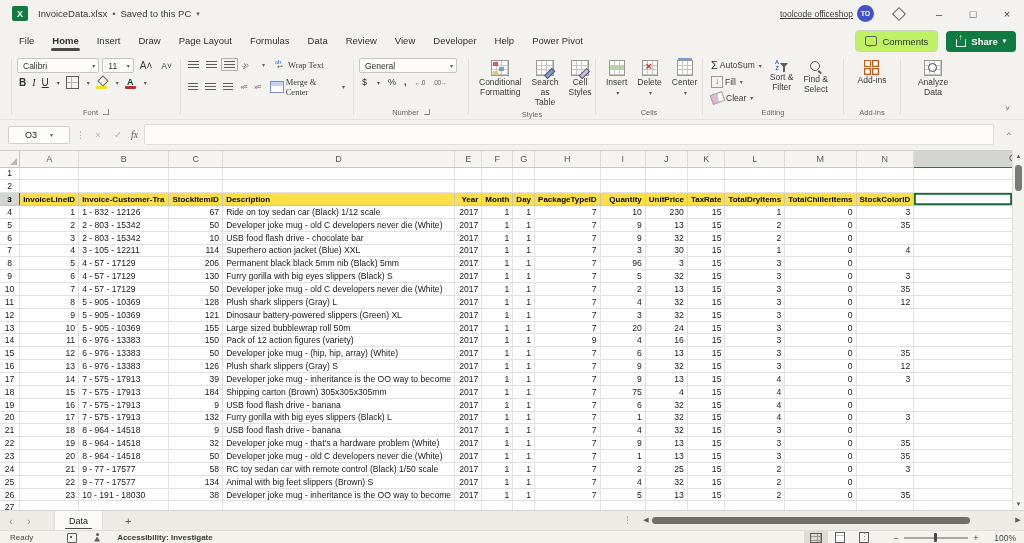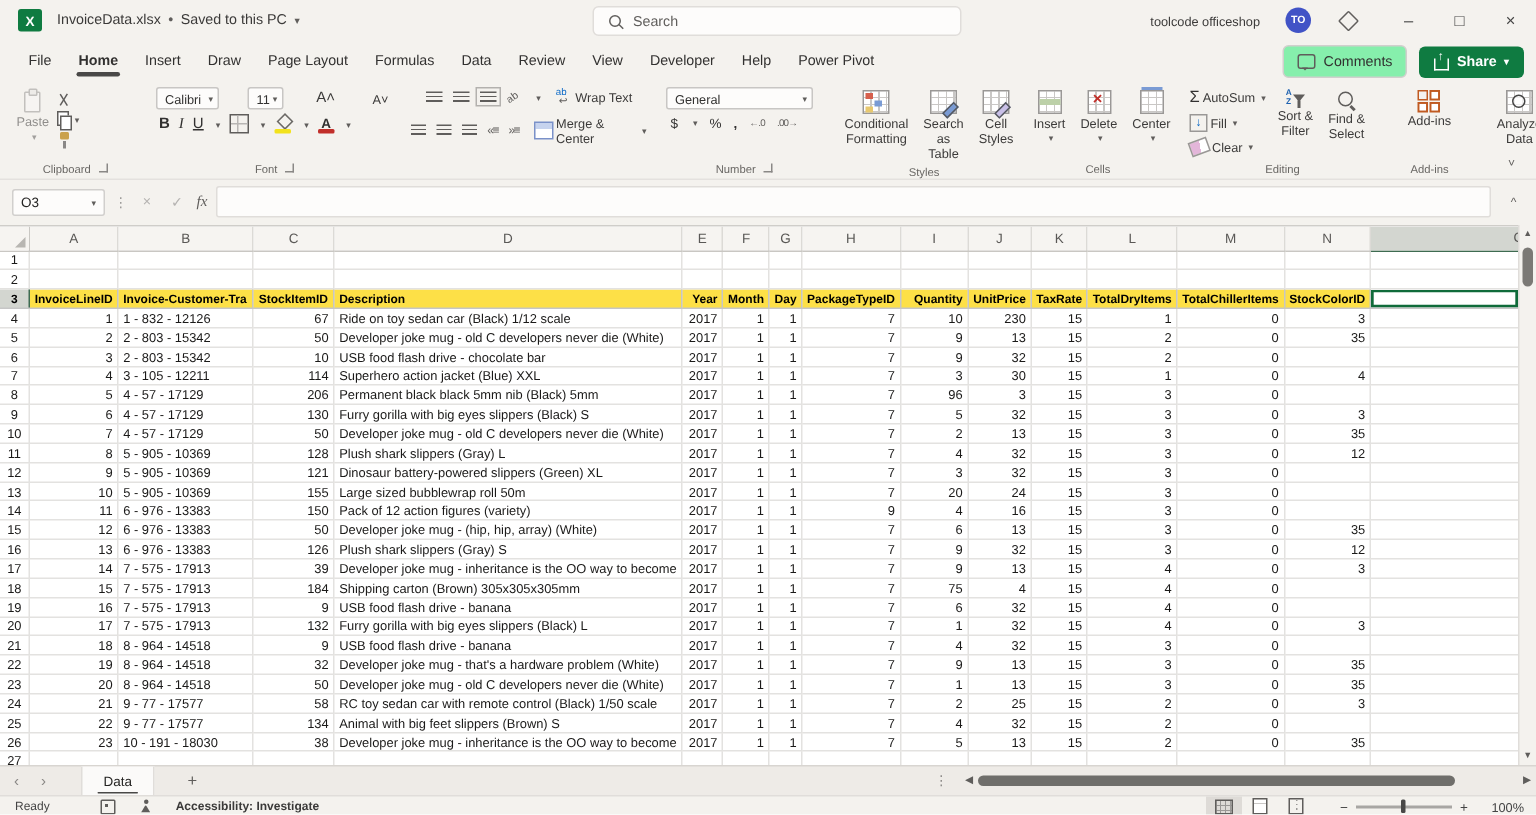--- a/index.html
+++ b/index.html
@@ -9,31 +9,31 @@
   .xl-icon{width:16px;height:15px;margin-left:12px;background:#0f7b41;border-radius:2px;color:#fff;font-size:9px;font-weight:bold;display:flex;align-items:center;justify-content:center;}
   .fname{margin-left:10px;font-size:9.5px;color:#3b3a39;display:flex;align-items:center;gap:5px;}
   .fname .dot{color:#605e5c;}
   .chev{font-size:7px;color:#605e5c;}
   .searchbox{position:absolute;left:395px;top:4px;width:246px;height:20px;background:#fdfcfb;border:1px solid #e0ddda;border-radius:4px;display:flex;align-items:center;box-sizing:border-box;padding-left:10px;gap:7px;}
   .mag{position:relative;width:9px;height:9px;}
   .mag::before{content:"";position:absolute;left:0;top:0;width:6px;height:6px;border:1.2px solid #605e5c;border-radius:50%;}
   .mag::after{content:"";position:absolute;left:6.5px;top:6.5px;width:3.5px;height:1.2px;background:#605e5c;transform:rotate(45deg);transform-origin:0 0;}
   .searchbox span{font-size:9.5px;color:#605e5c;}
   .tb-right{position:absolute;right:0;top:0;height:27px;display:flex;align-items:center;}
-  .acct{font-size:8.5px;color:#3b3a39;margin-right:17px;}
+  .acct{font-size:8.5px;color:#3b3a39;margin-right:4px;text-decoration:underline;}
   .avatar{width:17px;height:17px;border-radius:50%;background:#4153c6;color:#fff;font-size:7px;font-weight:bold;display:flex;align-items:center;justify-content:center;}
   .gem{width:8px;height:8px;border:1.3px solid #605e5c;transform:rotate(45deg);margin:0 18px 0 20px;border-radius:1px;}
   .wbtn{width:34px;height:27px;display:flex;align-items:center;justify-content:center;font-size:11px;color:#444;}
   
   .tabrow{position:absolute;left:0;top:27px;width:1024px;height:27px;display:flex;align-items:center;padding-left:10px;box-sizing:border-box;}
   .rtab{font-size:9.5px;color:#323130;padding:6px 9px 7px 9px;position:relative;white-space:nowrap;}
   .rtab.active{font-weight:bold;}
   .rtab.active::after{content:"";position:absolute;left:8px;right:8px;bottom:2px;height:2.4px;background:#494847;border-radius:2px;}
   .tabrow-right{position:absolute;right:8px;top:30px;display:flex;gap:8px;align-items:center;}
-  .btn-comments{height:20px;background:#86efac;border:1px solid #d1cfcd;border-radius:4px;display:flex;align-items:center;gap:5px;padding:0 9px;font-size:9.5px;color:#323130;}
+  .btn-comments{height:20px;background:#bef264;border:1px solid #d1cfcd;border-radius:4px;display:flex;align-items:center;gap:5px;padding:0 9px;font-size:9.5px;color:#323130;}
   .i-bubble{width:10px;height:8px;border:1.1px solid #5f5d5b;border-radius:2px;position:relative;}
   .i-bubble::after{content:"";position:absolute;left:2px;bottom:-3.5px;width:0;height:0;border:2px solid transparent;border-top-color:#5f5d5b;}
   .btn-share{height:21px;background:#0f7b41;border-radius:4px;display:flex;align-items:center;gap:5px;padding:0 10px;font-size:9.5px;color:#fff;font-weight:bold;}
   .i-share{width:8px;height:7px;border:1.1px solid #fff;border-top:none;position:relative;margin-top:3px;}
   .i-share::after{content:"↑";position:absolute;left:1.2px;top:-6px;font-size:8px;font-weight:normal;}
   .btn-share .chevw{font-size:6.5px;color:#fff;}
   
   .ribbon{position:absolute;left:0;top:54px;width:1024px;height:66px;display:flex;padding:2px 4px 0 6px;box-sizing:border-box;border-bottom:1px solid #e4e1de;}
   .rgroup{display:flex;flex-direction:column;flex:0 0 auto;}
   .rbody{flex:1;display:flex;align-items:flex-start;padding-top:2px;}
@@ -98,21 +98,21 @@
   .i-mag2{position:relative;width:13px;height:13px;}
   .i-mag2::before{content:"";position:absolute;left:1px;top:1px;width:8px;height:8px;border:1.4px solid #5f5d5b;border-radius:50%;}
   .i-mag2::after{content:"";position:absolute;left:9.5px;top:9.5px;width:4px;height:1.6px;background:#5f5d5b;transform:rotate(45deg);transform-origin:0 0;}
   .i-addins{position:relative;width:15px;height:14px;}
   .i-addins::before{content:"";position:absolute;left:0;top:0;width:5px;height:5px;border:1.3px solid #c05a21;box-shadow:8px 0 0 -1.3px #fff, 8px 0 #c05a21, 0 8px 0 -1.3px #fff, 0 8px #c05a21, 8px 8px 0 -1.3px #fff, 8px 8px #c05a21;}
   .i-analyze{position:relative;width:16px;height:14px;border:1px solid #9a9896;background:repeating-linear-gradient(to right,transparent 0 4.2px,#c9c7c5 4.2px 5.2px),repeating-linear-gradient(to bottom,transparent 0 3.6px,#c9c7c5 3.6px 4.6px),#fff;}
   .i-analyze::after{content:"";position:absolute;left:3px;top:2px;width:7px;height:7px;border:1.4px solid #444;border-radius:50%;background:rgba(255,255,255,.7);}
   .collapse-ribbon{position:absolute;right:14px;top:104px;font-size:8px;color:#5f5d5b;}
   
   .fbar{position:absolute;left:0;top:120px;width:1024px;height:29px;display:flex;align-items:center;padding:0 8px;box-sizing:border-box;gap:6px;}
-  .namebox{width:62px;height:18px;background:#fdfcfb;border:1px solid #d1cfcd;border-radius:2px;display:flex;align-items:center;justify-content:space-between;padding:0 5px;font-size:9px;box-sizing:border-box;}
+  .namebox{width:62px;height:18px;background:#fdfcfb;border:1px solid #d1cfcd;border-radius:2px;display:flex;align-items:center;justify-content:space-between;padding:0 16px;font-size:9px;box-sizing:border-box;}
   .fdots{color:#9a9896;font-size:9px;}
   .fico{color:#b5b3b1;font-size:9.5px;width:14px;text-align:center;}
   .fx{font-family:"Liberation Serif",serif;font-style:italic;font-size:10px;color:#5f5d5b;}
   .finput{flex:1;height:19px;background:#fdfcfb;border:1px solid #e0ddda;border-radius:2px;margin-right:2px;}
   .fcollapse{width:14px;text-align:center;font-size:8px;color:#5f5d5b;}
   
   .gridwrap{position:absolute;left:0;top:150px;width:1013px;height:360px;overflow:hidden;background:#fff;border-top:1px solid #cfcdc9;}
   table.sheet{border-collapse:collapse;table-layout:fixed;}
   table.sheet th,table.sheet td{padding:0 3px;box-sizing:border-box;white-space:nowrap;overflow:hidden;font-weight:normal;}
   table.sheet thead th{height:16px;background:#f6f4f1;color:#5a5856;font-size:9px;text-align:center;border-right:1px solid #dcdad6;border-bottom:1px solid #c9c7c3;}
@@ -170,24 +170,20 @@
 <div id="app">
 
   <div class="titlebar">
     <div class="xl-icon">X</div>
     <div class="fname">
       <span>InvoiceData.xlsx</span>
       <span class="dot">•</span>
       <span>Saved to this PC</span>
       <span class="chev">▾</span>
     </div>
-    <div class="searchbox">
-      <span class="mag"></span>
-      <span>Search</span>
-    </div>
     <div class="tb-right">
       <span class="acct">toolcode officeshop</span>
       <span class="avatar">TO</span>
       <span class="gem"></span>
       <span class="wbtn">–</span>
       <span class="wbtn">□</span>
       <span class="wbtn">×</span>
     </div>
   </div>
 
@@ -212,46 +208,25 @@
     </div>
     <div class="btn-share">
       <span class="i-share"></span>
       <span>Share</span>
       <span class="chevw">▾</span>
     </div>
   </div>
 
   <div class="ribbon">
 
-    <div class="rgroup" style="width:88px;">
-      <div class="rbody">
-        <div class="bigbtn" style="opacity:.55;">
-          <span class="i-clip"></span>
-          <span class="lbl">Paste</span>
-          <span class="dd">▾</span>
-        </div>
-        <div style="display:flex;flex-direction:column;gap:3px;padding-top:3px;">
-          <span class="i-cut"></span>
-          <span style="display:flex;align-items:center;">
-              <span class="i-copy"></span>
-              <span class="dd">▾</span>
-            </span>
-          <span class="i-brush"></span>
-        </div>
-      </div>
-      <div class="rlabel">
-          <span>Clipboard</span>
-          <span class="launcher"></span>
-        </div>
-    </div>
     <div class="rsep"></div>
 
     <div class="rgroup" style="width:158px;">
       <div class="rbody" style="flex-direction:column;align-items:stretch;gap:3px;">
-        <div class="srow" style="gap:19px;">
+        <div class="srow" style="gap:3px;">
           <div class="combo" style="width:84px;">
               <span>Calibri</span>
               <span class="dd">▾</span>
             </div>
           <div class="combo" style="width:32px;">
               <span>11</span>
               <span class="dd">▾</span>
             </div>
           <span class="sm" style="font-size:10px;">A˄</span>
           <span class="sm" style="font-size:8.5px;">A˅</span>
@@ -270,21 +245,21 @@
         </div>
       </div>
       <div class="rlabel">
           <span>Font</span>
           <span class="launcher"></span>
         </div>
     </div>
     <div class="rsep"></div>
 
     <div class="rgroup" style="width:162px;">
-      <div class="rbody" style="flex-direction:column;align-items:center;gap:4px;">
+      <div class="rbody" style="flex-direction:column;align-items:flex-start;gap:4px;font-family:Liberation Serif, serif;">
         <div class="srow" style="gap:7px;padding-left:2px;">
           <span class="i-lines"></span>
           <span class="i-lines"></span>
           <span class="i-lines" style="outline:1px solid #b3b1ae;outline-offset:2px;"></span>
           <span class="i-diag"></span>
             <span class="dd">▾</span>
           <span class="sm">
               <span class="i-wrap"></span>
               <span>Wrap Text</span>
             </span>

